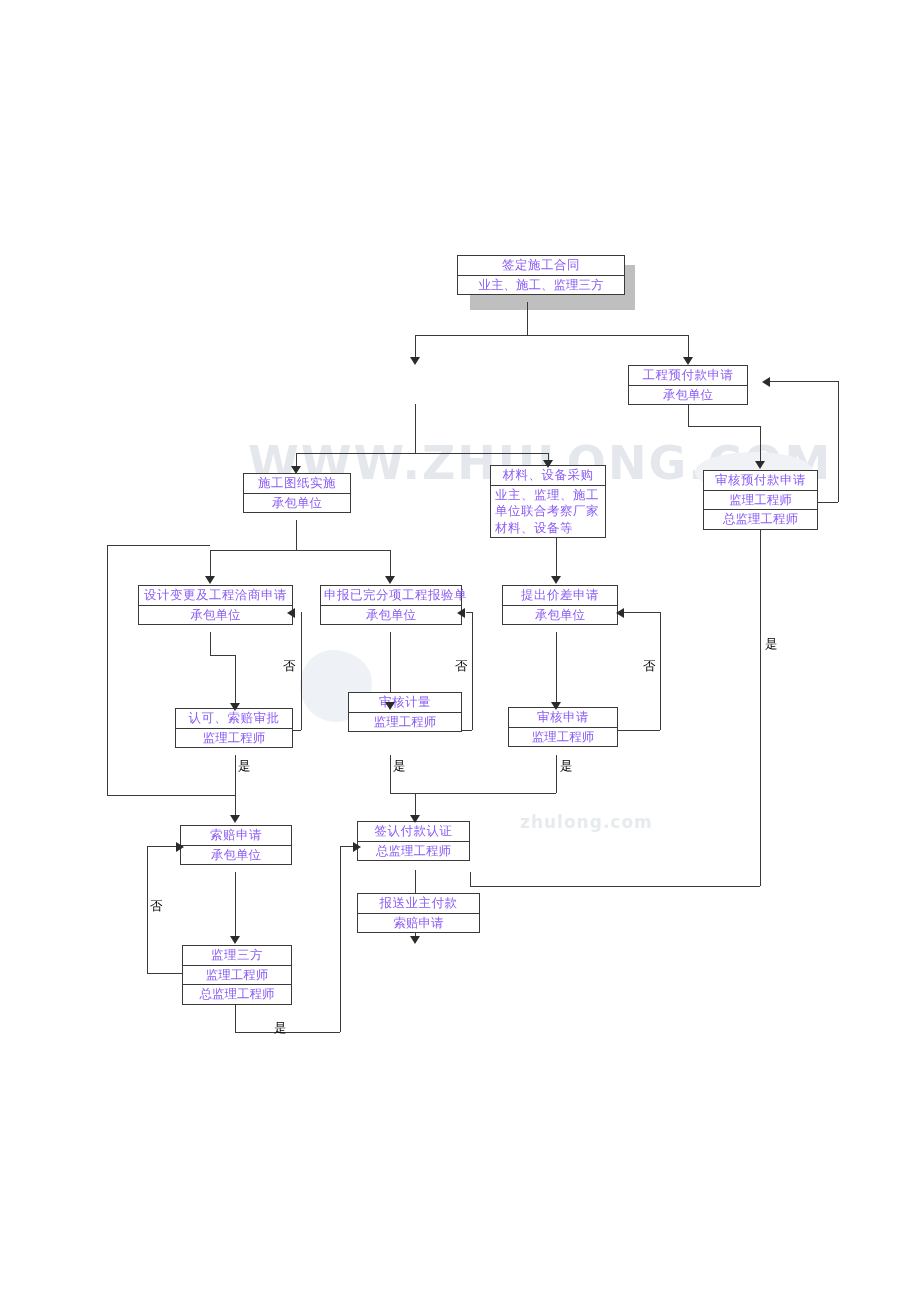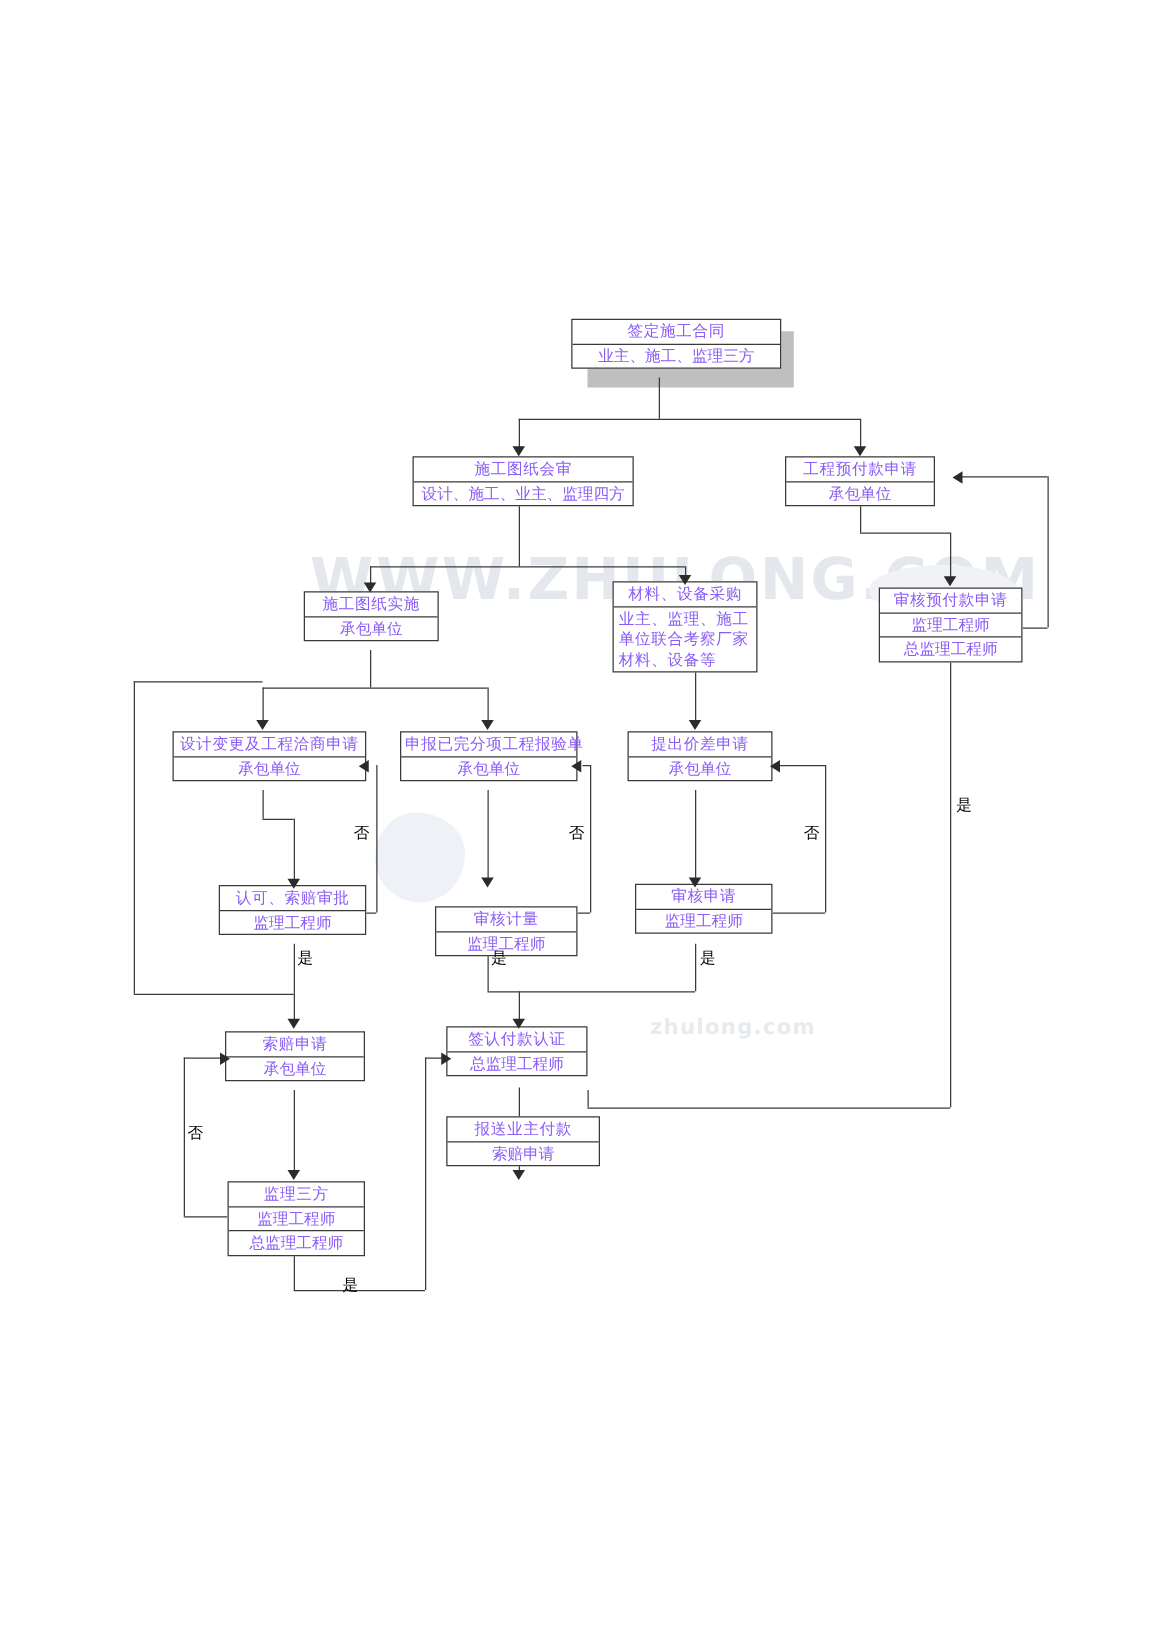--- a/index.html
+++ b/index.html
@@ -248,24 +248,20 @@
 
   <div class="ln v" style="left:415px; top:870px; height:70px;"></div>
   <div class="arrow down" style="left:410px; top:936px;"></div>
 
   <div class="shadow" style="left:470px; top:265px; width:165px; height:45px;"></div>
   <div class="node" style="left:457px; top:255px; width:168px;">
     <div class="row hdr">签定施工合同</div>
     <div class="row">业主、施工、监理三方</div>
   </div>
 
-  <div class="node" style="left:330px; top:365px; width:177px;">
-    <div class="row hdr">施工图纸会审</div>
-    <div class="row">设计、施工、业主、监理四方</div>
-  </div>
 
   <div class="node" style="left:628px; top:365px; width:120px;">
     <div class="row hdr">工程预付款申请</div>
     <div class="row">承包单位</div>
   </div>
 
   <div class="node" style="left:243px; top:473px; width:108px;">
     <div class="row hdr">施工图纸实施</div>
     <div class="row">承包单位</div>
   </div>
@@ -294,21 +290,21 @@
   <div class="node" style="left:502px; top:585px; width:116px;">
     <div class="row hdr">提出价差申请</div>
     <div class="row">承包单位</div>
   </div>
 
   <div class="node" style="left:175px; top:708px; width:118px;">
     <div class="row hdr">认可、索赔审批</div>
     <div class="row">监理工程师</div>
   </div>
 
-  <div class="node" style="left:348px; top:725px; width:114px;">
+  <div class="node" style="left:348px; top:692px; width:114px;">
     <div class="row hdr">审核计量</div>
     <div class="row">监理工程师</div>
   </div>
 
   <div class="node" style="left:508px; top:707px; width:110px;">
     <div class="row hdr">审核申请</div>
     <div class="row">监理工程师</div>
   </div>
 
   <div class="node" style="left:180px; top:825px; width:112px;">

